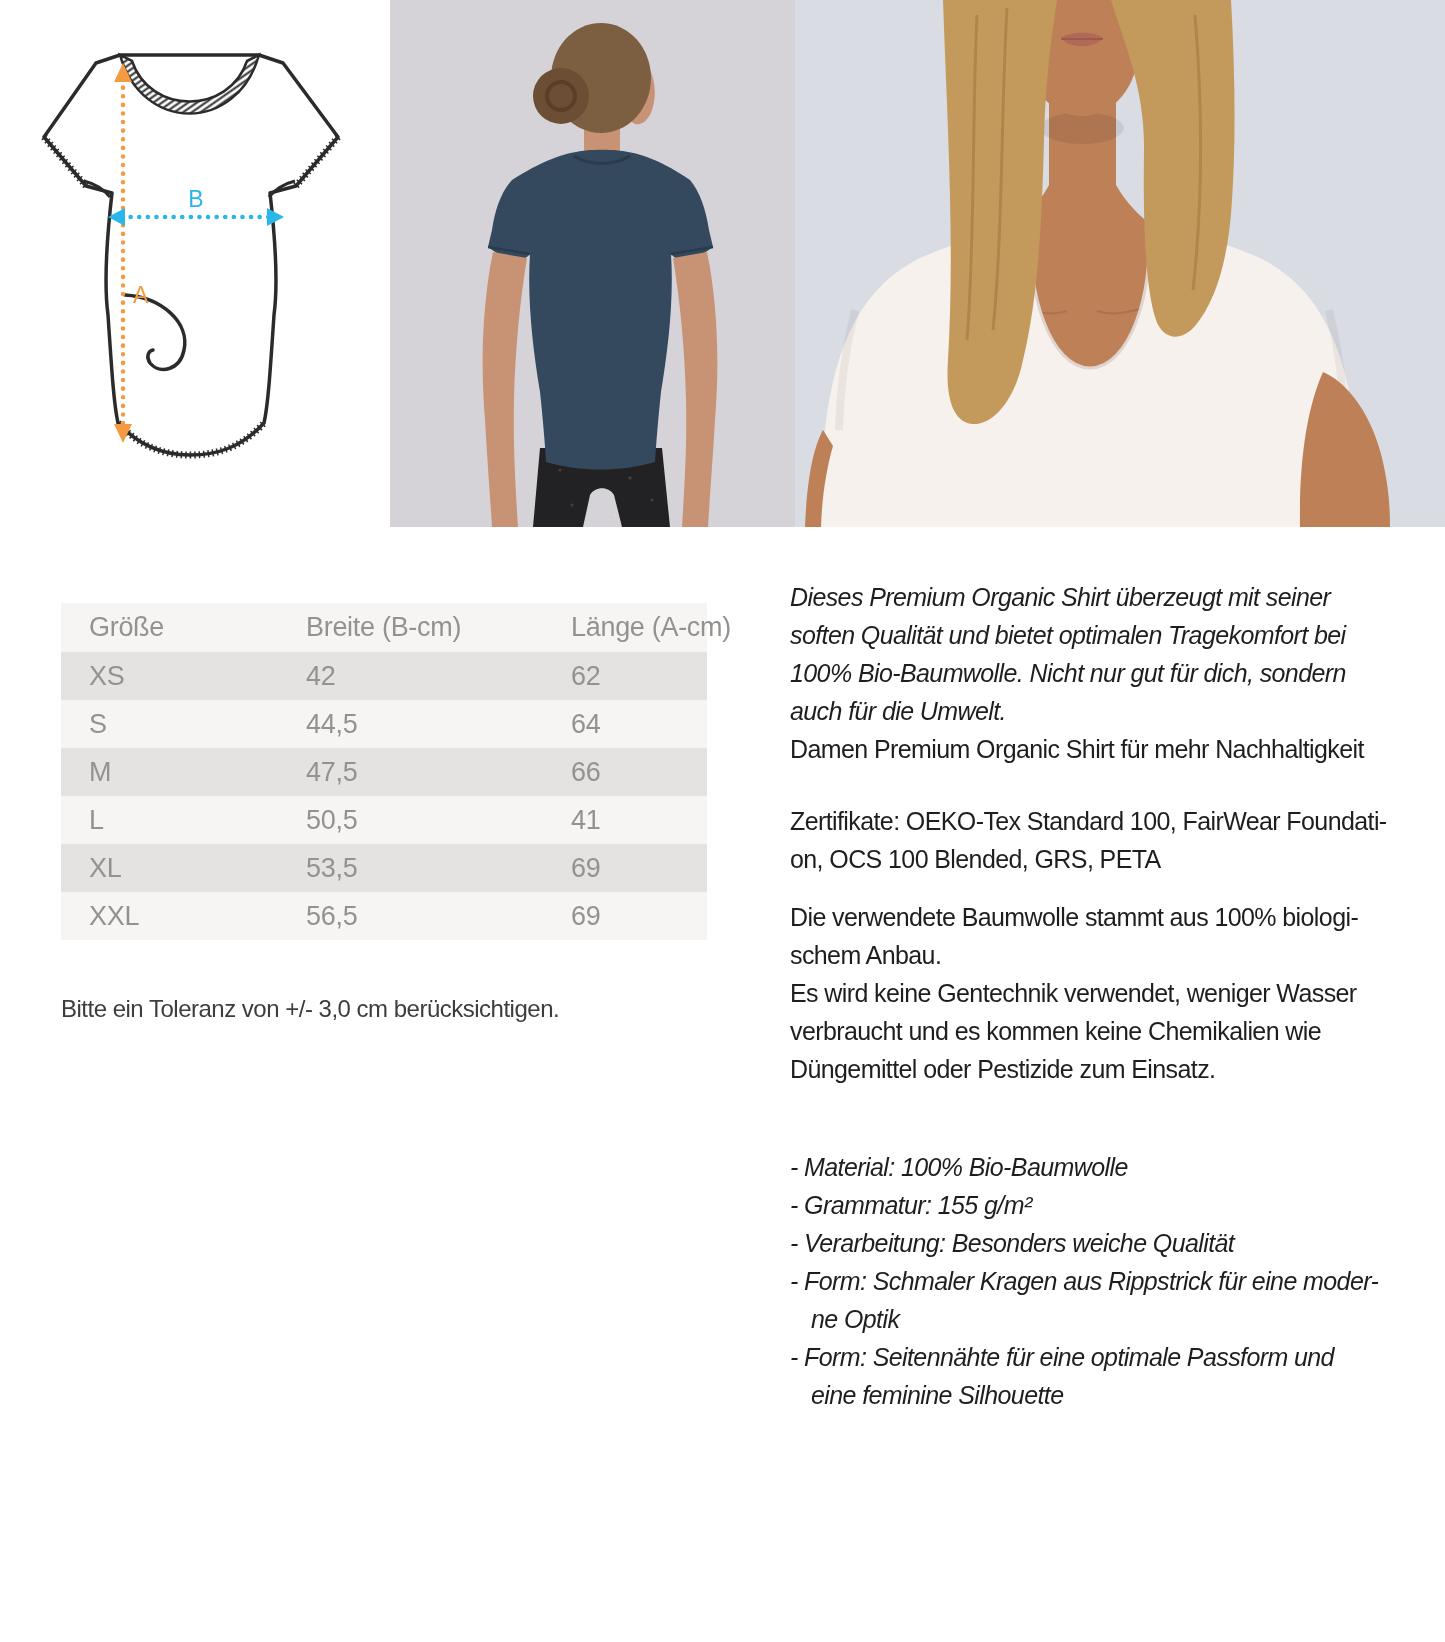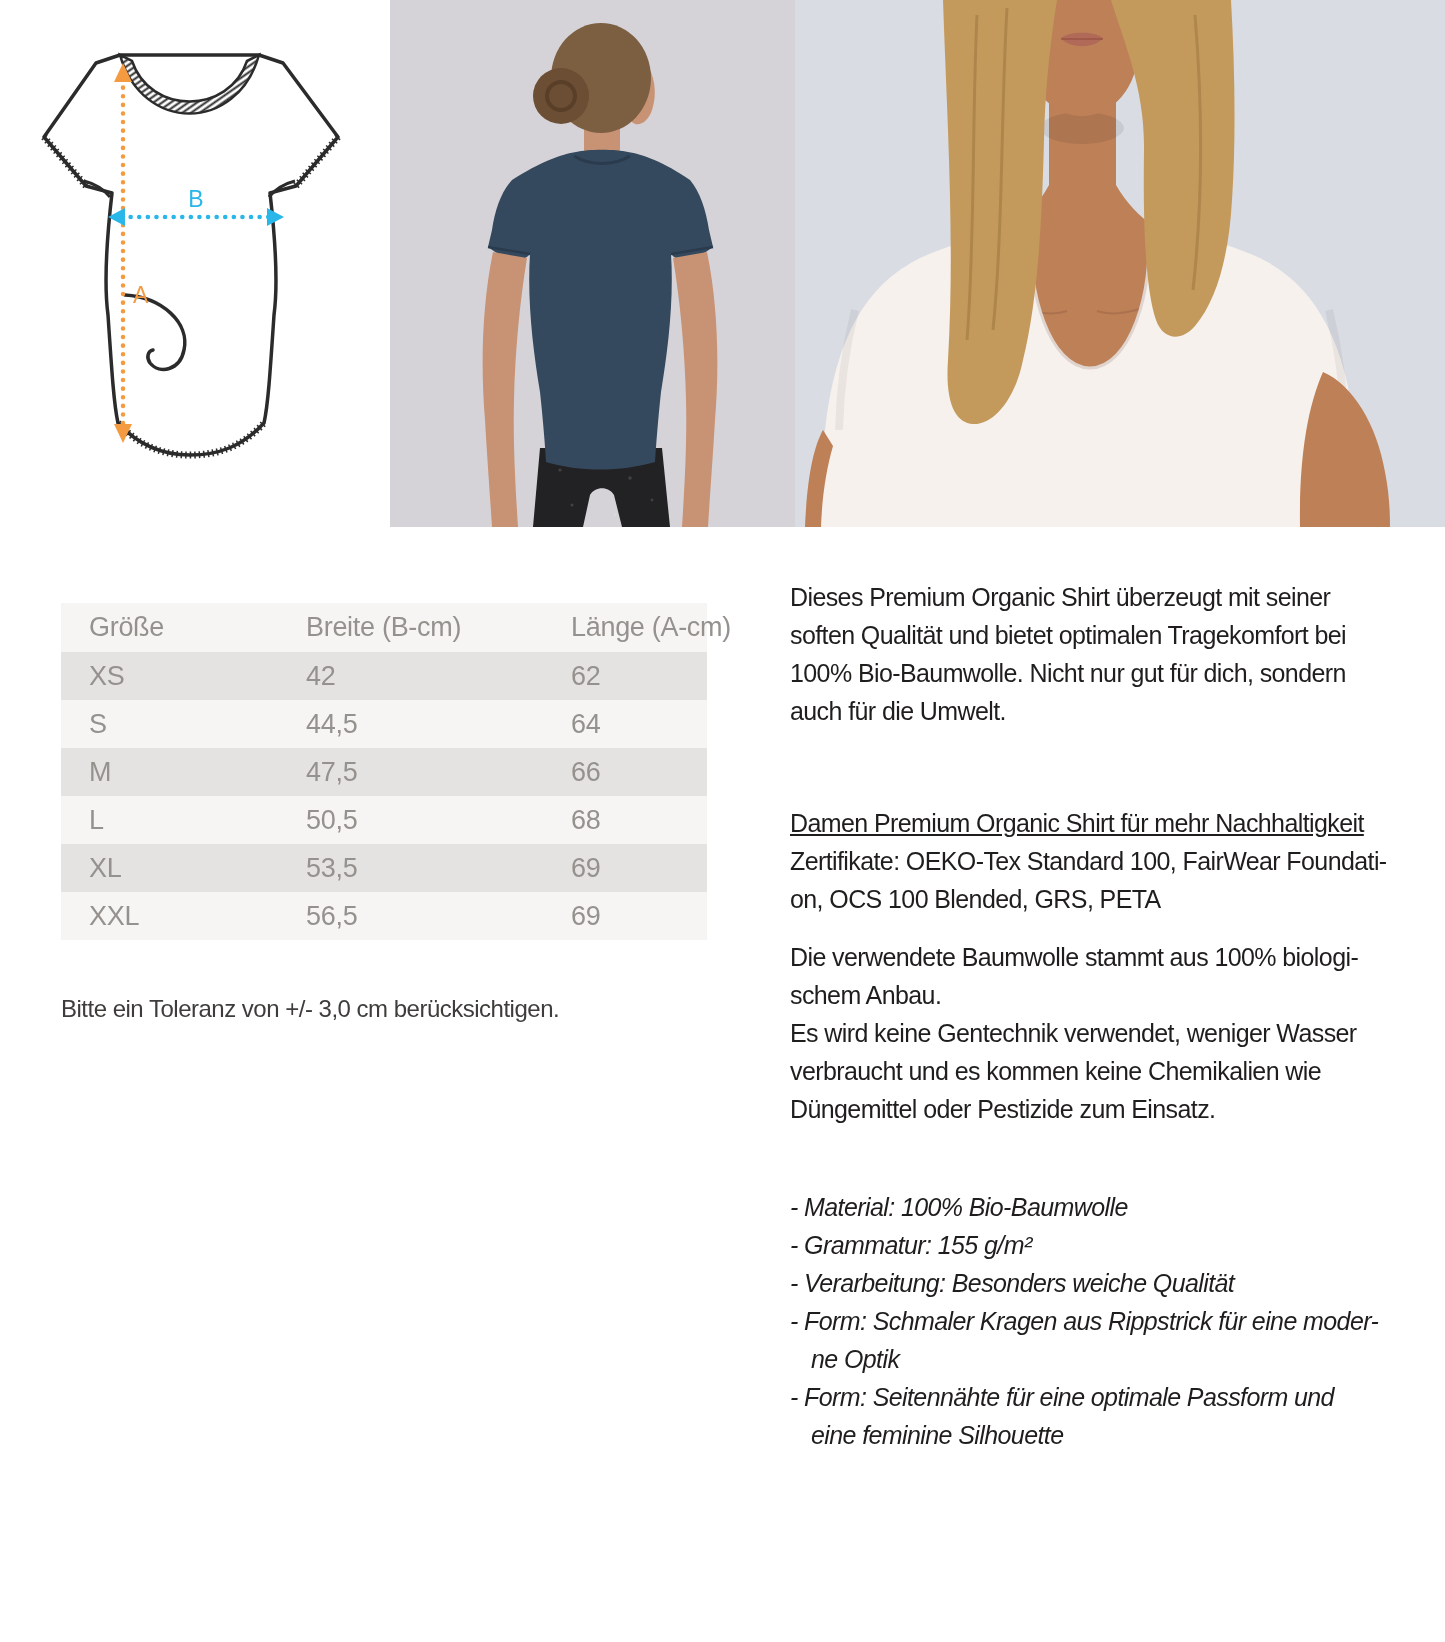--- a/index.html
+++ b/index.html
@@ -26,22 +26,22 @@
   
   .tolerance{
     left:61px;top:995px;font-size:24px;letter-spacing:-0.5px;color:#3e3d3b;white-space:nowrap;
   }
   
   .description{
     left:790px;top:578px;width:625px;
     font-size:25px;line-height:38px;letter-spacing:-0.6px;color:#1f1e1d;
   }
   .description p{margin:0;white-space:pre-line;}
-  .description p.p1{margin-bottom:74px;}
-  .description p.p2{text-decoration:underline;}
+  .description p.p1{font-style:italic;}
+  .description p.p2{margin-bottom:34px;}
   .description p.p3{margin-bottom:20px;}
   .description p.p4{margin-bottom:60px;}
   .bullets div{white-space:pre-line;padding-left:21px;text-indent:-21px;font-style:italic;}
 </style>
 </head>
 <body>
 
 <svg id="size-diagram" class="abs" viewBox="0 0 335 425">
   <defs>
     <pattern id="rib" patternUnits="userSpaceOnUse" width="5" height="5" patternTransform="rotate(55)">
@@ -170,21 +170,21 @@
     <div>64</div>
   </div>
   <div class="trow">
     <div>M</div>
     <div>47,5</div>
     <div>66</div>
   </div>
   <div class="trow">
     <div>L</div>
     <div>50,5</div>
-    <div>68</div>
+    <div>41</div>
   </div>
   <div class="trow">
     <div>XL</div>
     <div>53,5</div>
     <div>69</div>
   </div>
   <div class="trow">
     <div>XXL</div>
     <div>56,5</div>
     <div>69</div>

